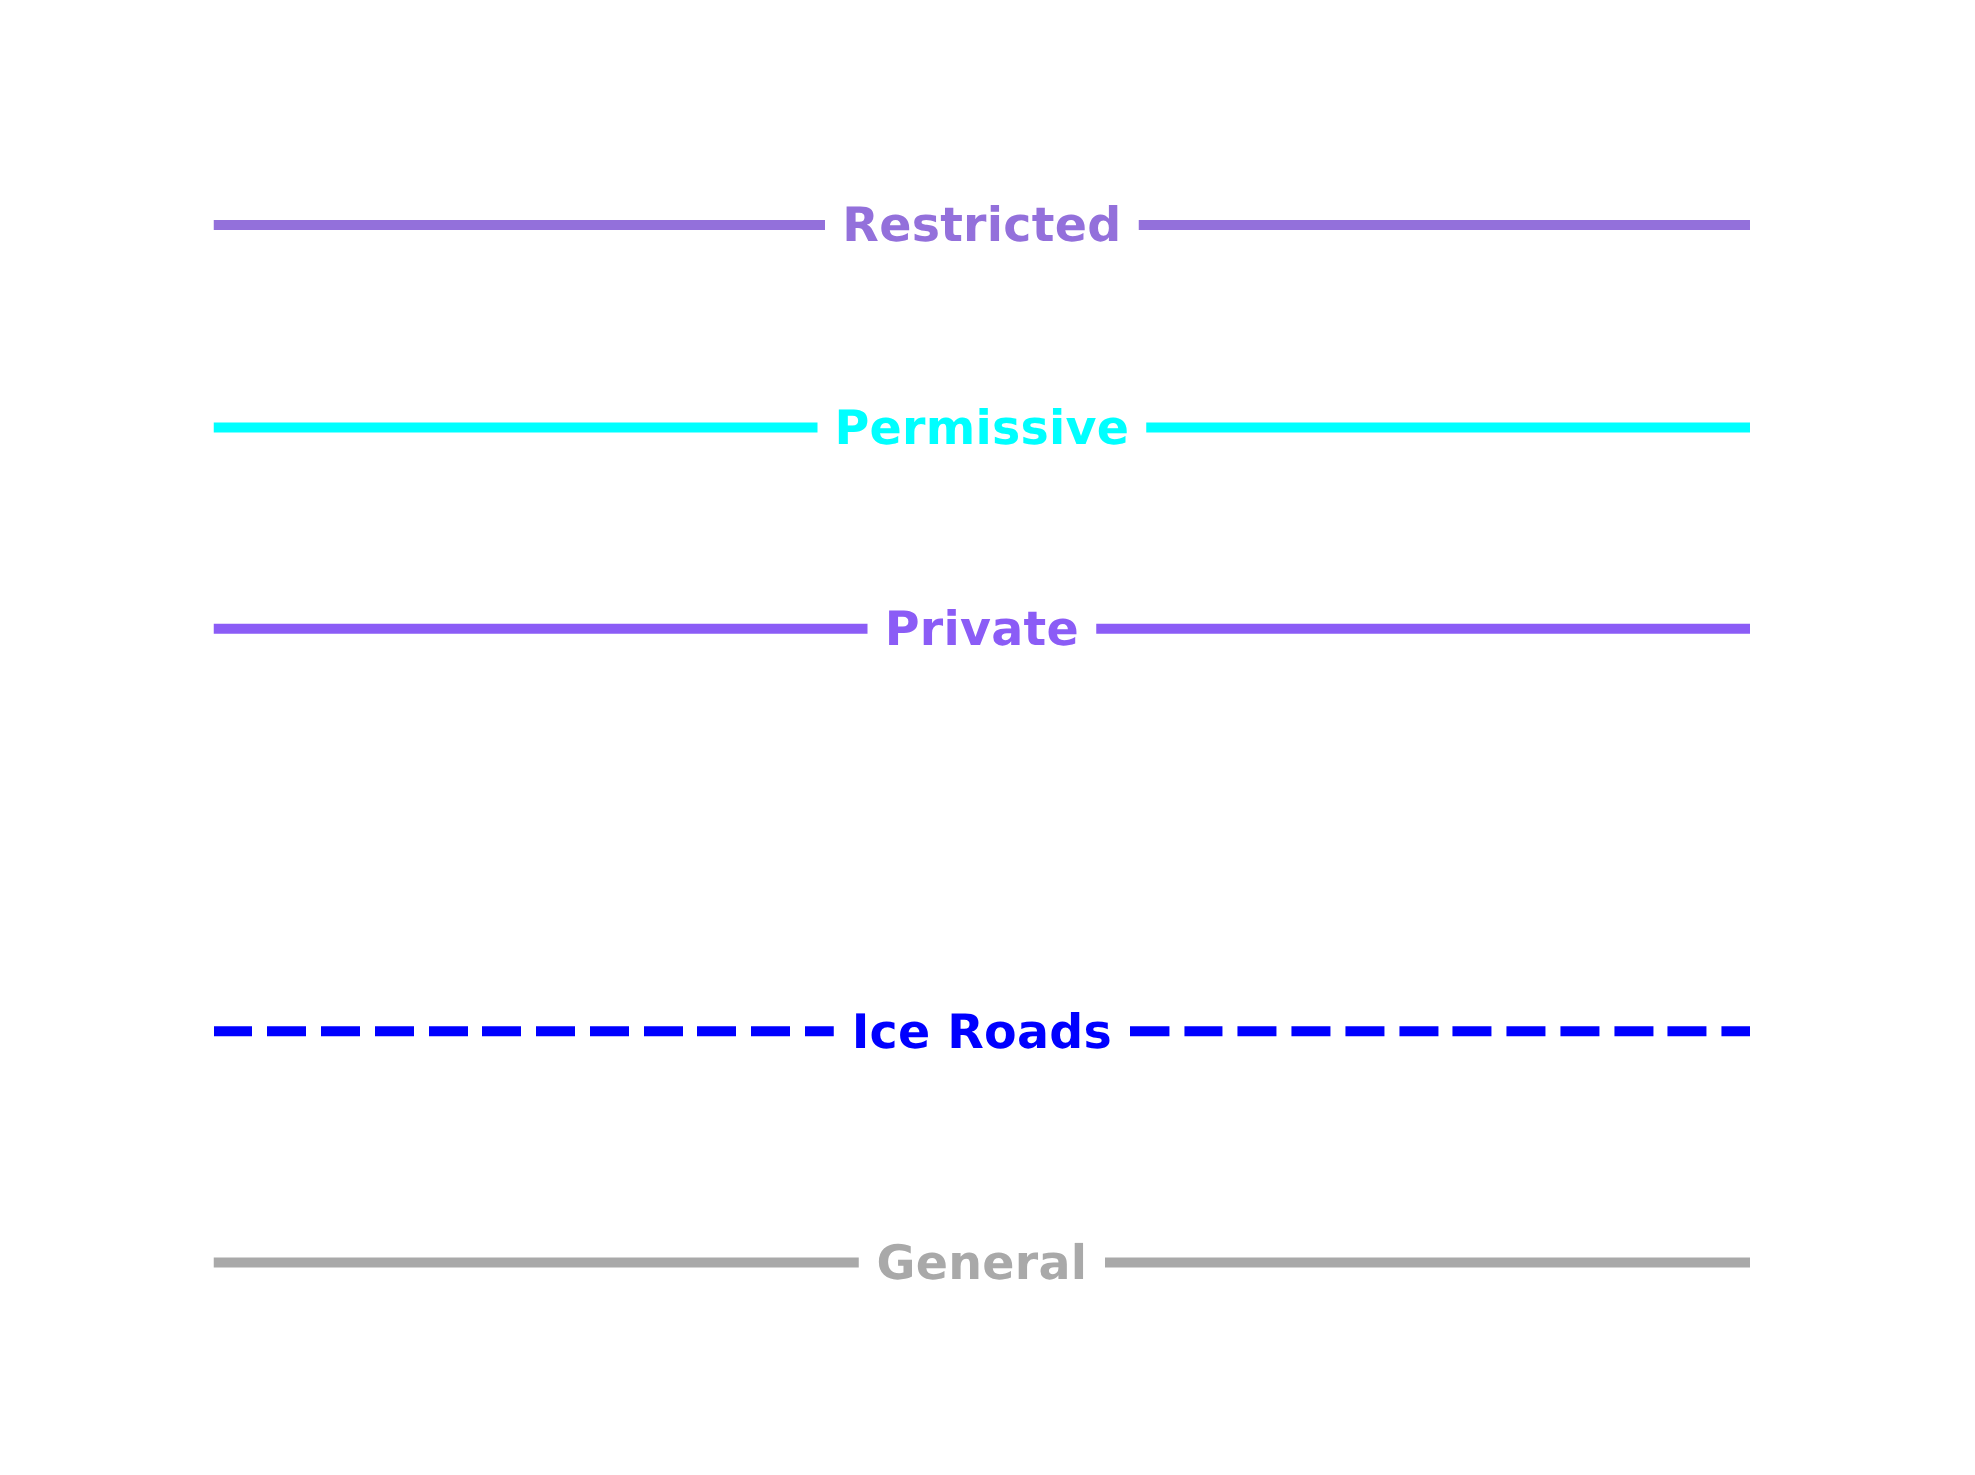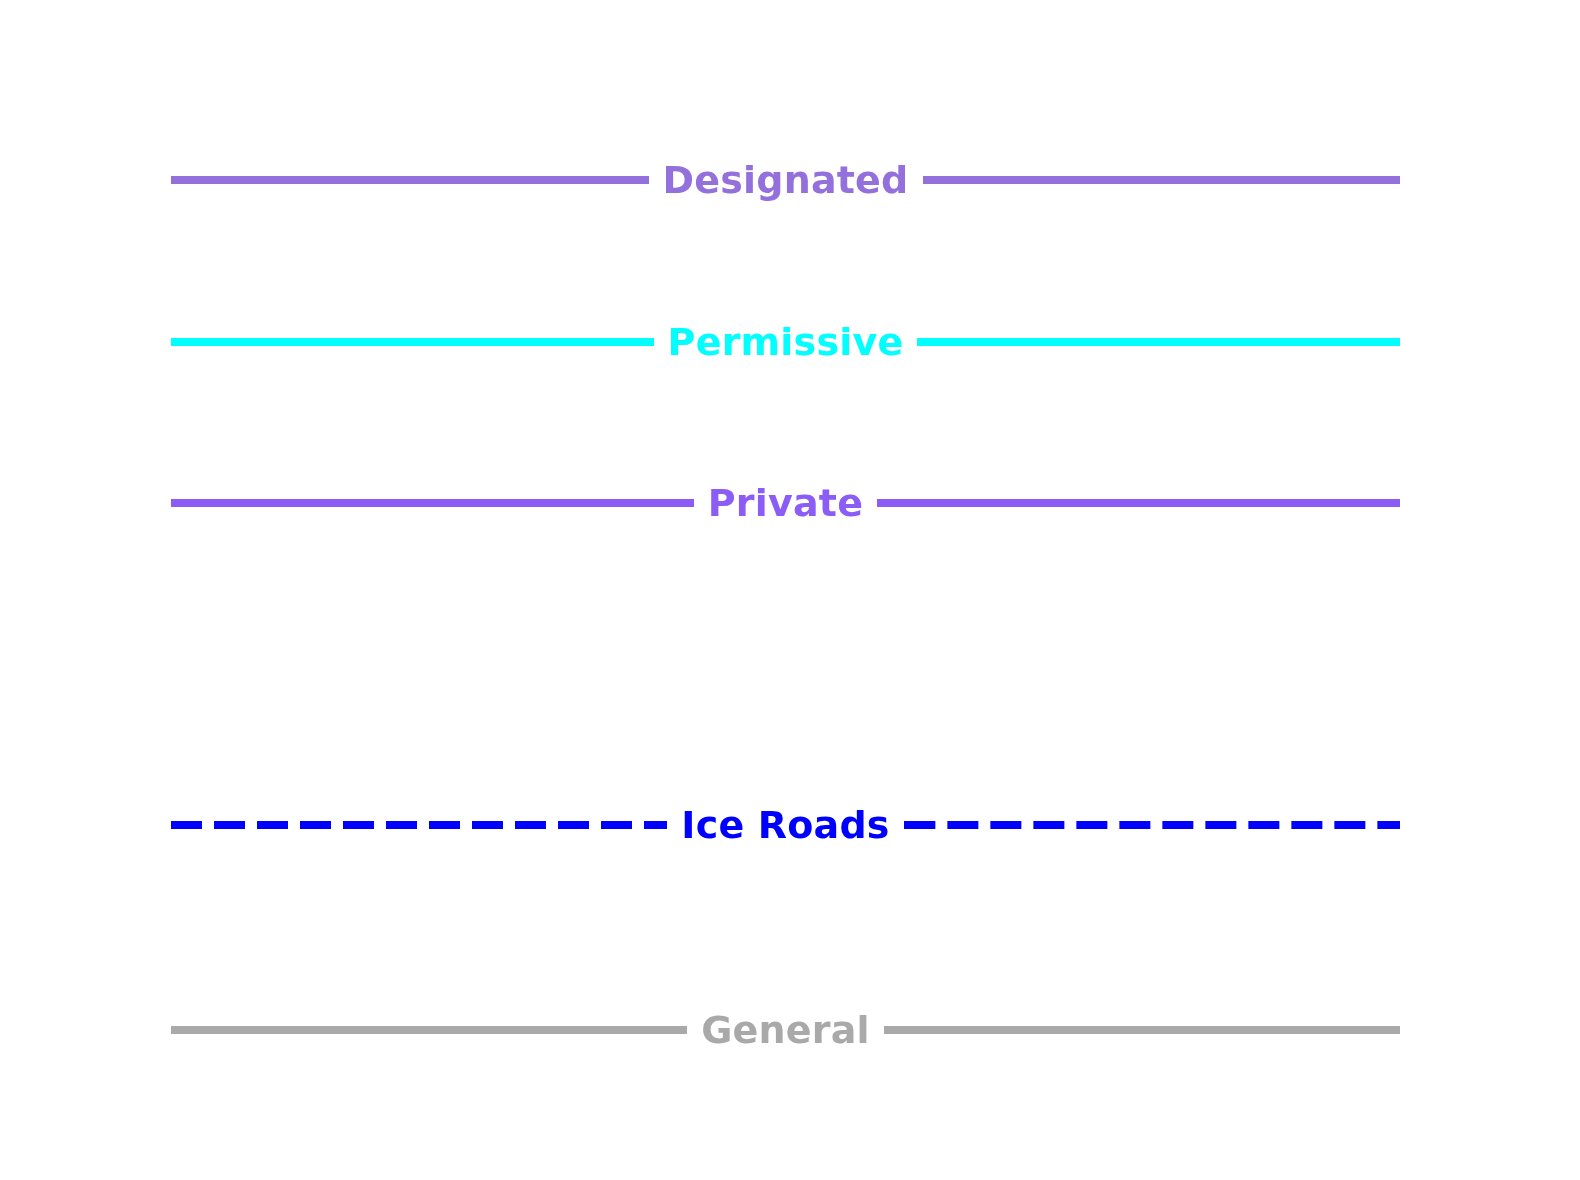--- a/index.html
+++ b/index.html
@@ -58,21 +58,21 @@
     letter-spacing: 0.2px;
   }
 </style>
 </head>
 <body>
 
 <div id="canvas">
 
   <div class="legend-row" style="top:150px;color:#9370DB;">
     <span class="rule solid"></span>
-    <span class="legend-label">Designated</span>
+    <span class="legend-label">Restricted</span>
     <span class="rule solid"></span>
   </div>
 
   <div class="legend-row" style="top:312px;color:#00FFFF;">
     <span class="rule solid"></span>
     <span class="legend-label">Permissive</span>
     <span class="rule solid"></span>
   </div>
 
   <div class="legend-row" style="top:473px;color:#8b5cf6;">
@@ -81,19 +81,19 @@
     <span class="rule solid"></span>
   </div>
 
 
   <div class="legend-row" style="top:795px;color:#0000FF;">
     <span class="rule dashed"></span>
     <span class="legend-label">Ice Roads</span>
     <span class="rule dashed right"></span>
   </div>
 
-  <div class="legend-row" style="top:1000px;color:#A9A9A9;">
+  <div class="legend-row" style="top:980px;color:#A9A9A9;">
     <span class="rule solid"></span>
     <span class="legend-label">General</span>
     <span class="rule solid"></span>
   </div>
 
 </div>
 
 </body></html>

